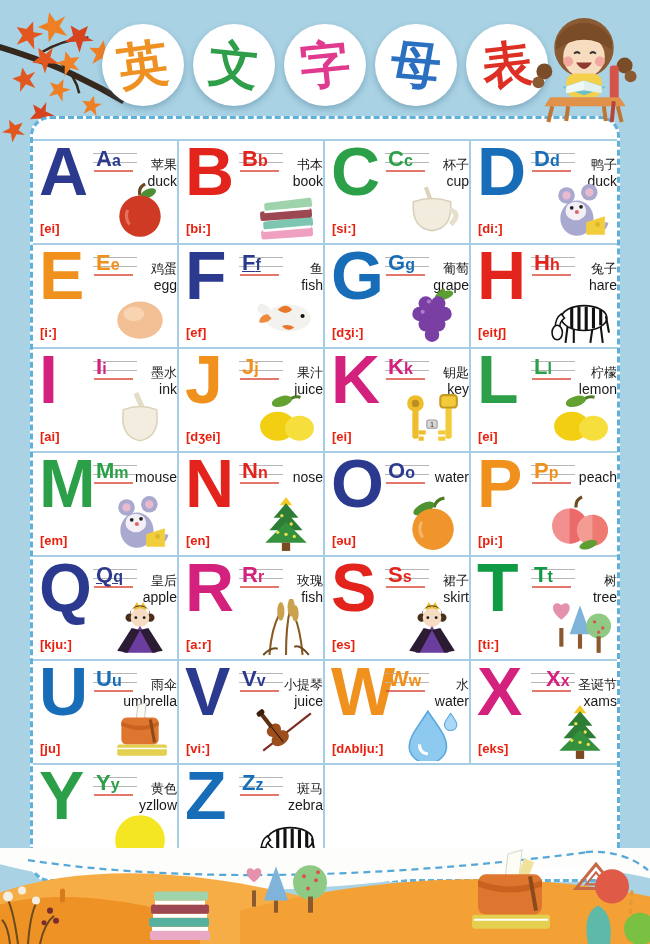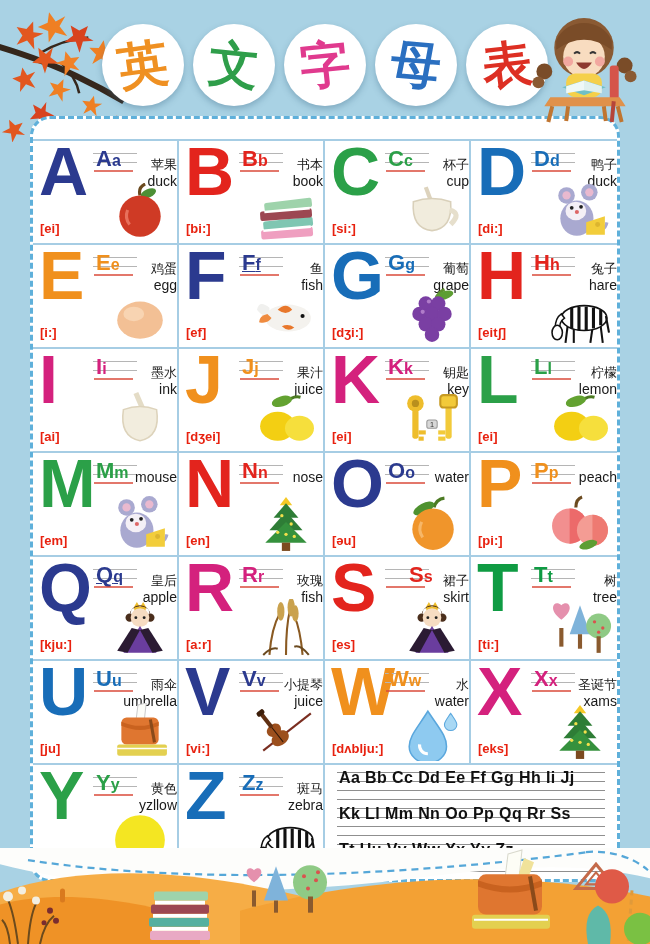--- a/index.html
+++ b/index.html
@@ -532,21 +532,21 @@
               <g stroke="#6b4a1f" stroke-width="2" fill="none">
                 <path d="M8 54 q8 -8 14 -6"></path>
                 <path d="M52 54 q-8 -10 -14 -8"></path>
               </g>
             </svg>
           </div>
   </div>
         <div class="cell">
     <div class="big" style="color: rgb(227, 36, 29);">S</div>
     <div class="guide">
-      <span class="txt" style="color: rgb(227, 36, 29); margin-left: 21px;"><span class="cap">S</span><span class="low">s</span></span>
+      <span class="txt" style="color: rgb(227, 36, 29);"><span class="cap">S</span><span class="low">s</span></span>
     </div>
     <div class="word">
       <div class="cn">裙子</div>
       <div class="en">skirt</div>
     </div>
     <div class="phon">[es]</div>
     <div class="icon">
             <svg viewBox="0 0 60 56">
               <polygon points="24,8 27,3 30,8 33,3 36,8 35,12 25,12" fill="#eebd2c"></polygon>
               <path d="M20 16 a10 10 0 0 1 20 0 l-2 -6 q-8 -6 -16 0 z" fill="#4a2e1c"></path>
@@ -642,21 +642,21 @@
             <svg viewBox="0 0 60 56">
               <path d="M26 8 C38 26 44 32 44 42 a18 16 0 0 1 -36 0 C8 32 16 24 26 8 z" fill="#8ecaf0" stroke="#5aa7dd" stroke-width="1.5"></path>
               <path d="M18 40 a8 8 0 0 0 8 9" stroke="#fff" stroke-width="3" fill="none"></path>
               <path d="M48 10 c4 6 6 8 6 11 a6 5.6 0 0 1 -12 0 c0 -3 2 -5 6 -11 z" fill="#a8d8f4" stroke="#5aa7dd"></path>
             </svg>
           </div>
   </div>
         <div class="cell">
     <div class="big" style="color: rgb(212, 33, 125);">X</div>
     <div class="guide">
-      <span class="txt" style="color: rgb(212, 33, 125);"><span class="cap">X</span><span class="low">x</span></span>
+      <span class="txt" style="color: rgb(212, 33, 125); margin-left: 12px;"><span class="cap">X</span><span class="low">x</span></span>
     </div>
     <div class="word">
       <div class="cn">圣诞节</div>
       <div class="en">xams</div>
     </div>
     <div class="phon">[eks]</div>
     <div class="icon">
             <svg viewBox="0 0 60 56">
               <polygon points="30,2 36,10 24,10" fill="#f5c927"></polygon>
               <polygon points="30,8 42,22 18,22" fill="#2e7d36"></polygon>
@@ -714,31 +714,20 @@
                 <line x1="22" y1="20" x2="22" y2="40"></line>
                 <line x1="29" y1="19" x2="29" y2="42"></line>
                 <line x1="36" y1="19" x2="36" y2="42"></line>
                 <line x1="43" y1="20" x2="43" y2="40"></line>
                 <line x1="50" y1="22" x2="50" y2="37"></line>
               </g>
               <line x1="55" y1="28" x2="58" y2="44" stroke="#111" stroke-width="2"></line>
             </svg>
           </div>
   </div>
-        <div class="cell summary">
-          <div class="sum-row">
-            <span>Aa Bb Cc Dd Ee Ff Gg Hh Ii Jj</span>
-          </div>
-          <div class="sum-row">
-            <span>Kk Ll Mm Nn Oo Pp Qq Rr Ss</span>
-          </div>
-          <div class="sum-row">
-            <span>Tt Uu Vv Ww Xx Yy Zz</span>
-          </div>
-        </div>
       </div>
   </div>
 
 
   <svg class="landscape" viewBox="0 0 650 95" preserveAspectRatio="none">
     <path d="M0 0 H650 V30 C560 8 470 24 380 34 C250 48 110 44 0 16 Z" fill="#fdfdfb"></path>
     <path d="M28 12 C200 38 420 26 588 4" stroke="#55a7d8" stroke-width="2.2" stroke-dasharray="7 5" fill="none"></path>
     <path d="M586 4 C612 2 634 10 648 22" stroke="#55a7d8" stroke-width="2.2" stroke-dasharray="7 5" fill="none"></path>
     <path d="M0 44 C90 14 200 22 320 52 L320 95 L0 95 Z" fill="#f6ad46"></path>
     <path d="M240 62 C400 20 540 26 650 48 L650 95 L240 95 Z" fill="#f3a134"></path>

